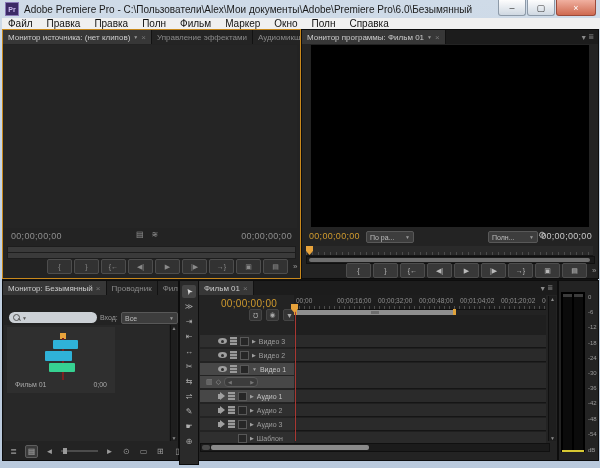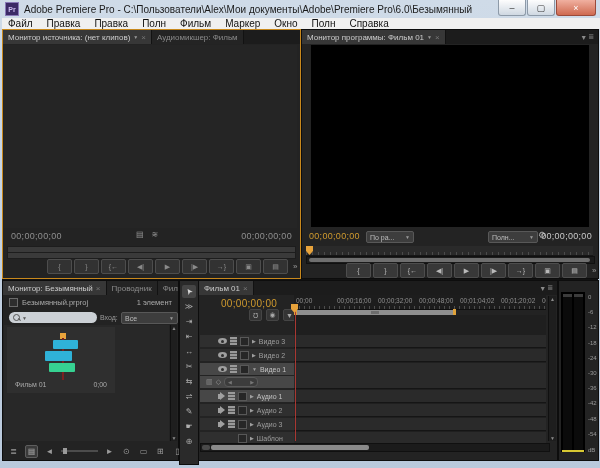--- a/index.html
+++ b/index.html
@@ -150,20 +150,23 @@
   <div class="abs workspace">
 
     <div class="panel" id="source-panel">
       <div class="tabbar" id="source-tabbar">
           <div class="tab active">
             <span>Монитор источника: (нет клипов)</span>
             <span class="tdrop">▼</span>
             <span class="tclose">×</span>
           </div>
           <div class="tab">
+            <span>Управление эффектами</span>
+          </div>
+          <div class="tab">
             <span>Аудиомикшер: Фильм</span>
           </div>
         </div>
       <div class="abs" style="left:1px;top:15px;width:293px;height:183px;background:#252525;"></div>
       <div class="abs tc dim" style="left:8px;top:201px;">00;00;00;00</div>
       <div class="abs" id="source-center-icons" style="left:133px;top:200px;display:flex;gap:8px;color:#9a9a9a;font-size:8px;">
           <div>▤</div>
           <div>≋</div>
         </div>
       <div class="abs tc dim" style="right:8px;top:201px;">00;00;00;00</div>
@@ -235,25 +238,20 @@
             <span>Монитор: Безымянный</span>
             <span class="tclose">×</span>
           </div>
           <div class="tab">
             <span>Проводник</span>
           </div>
           <div class="tab">
             <span>Фильм</span>
           </div>
         </div>
-      <div class="file-row">
-        <span class="file-icon"></span>
-        <span>Безымянный.prproj</span>
-        <span style="margin-left:auto;margin-right:6px;">1 элемент</span>
-      </div>
       <div class="searchbox">
         <span class="mag"></span>
         <span style="font-size:5px;color:#555;">▼</span>
       </div>
       <div class="abs" style="left:97px;top:33px;font-size:7px;color:#9a9a9a;">Вход:</div>
       <div class="dd" style="left:118px;top:31px;width:49px;">
         <span>Все</span>
           <span class="arr">▼</span>
       </div>
       <div class="proj-content">

